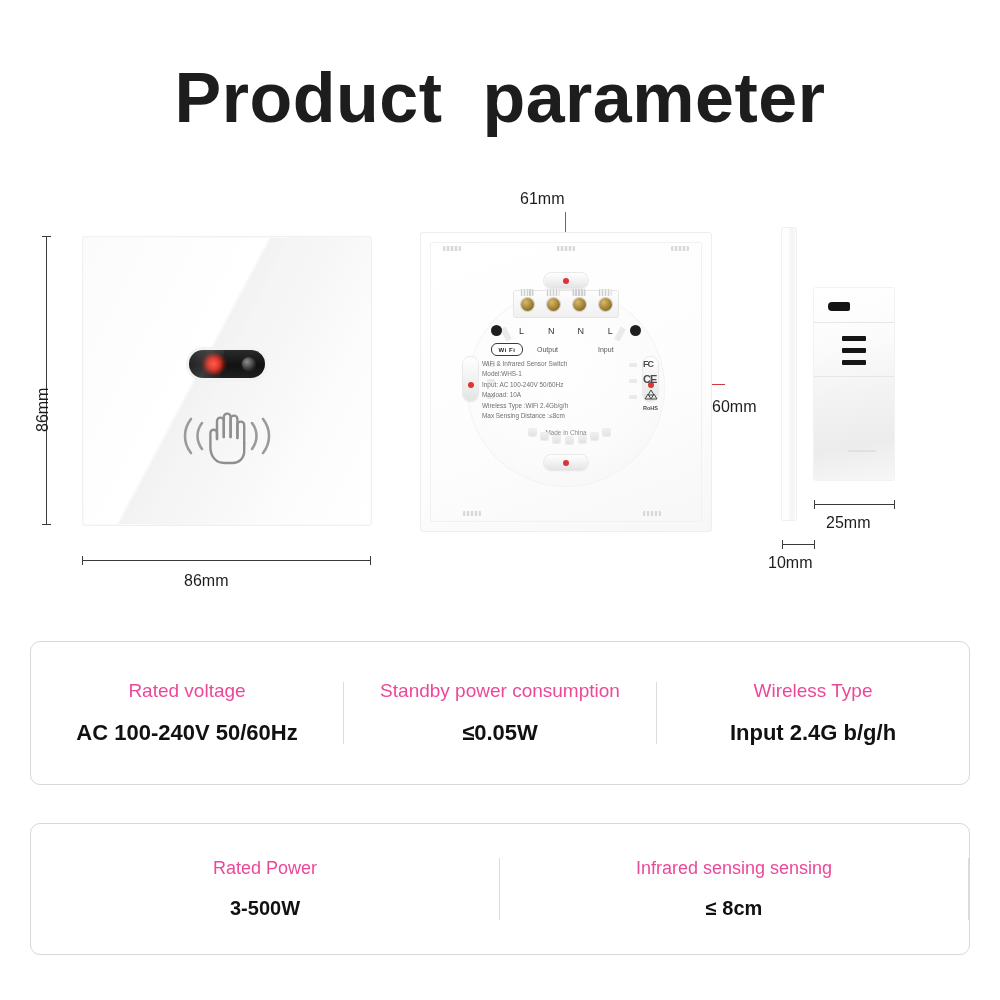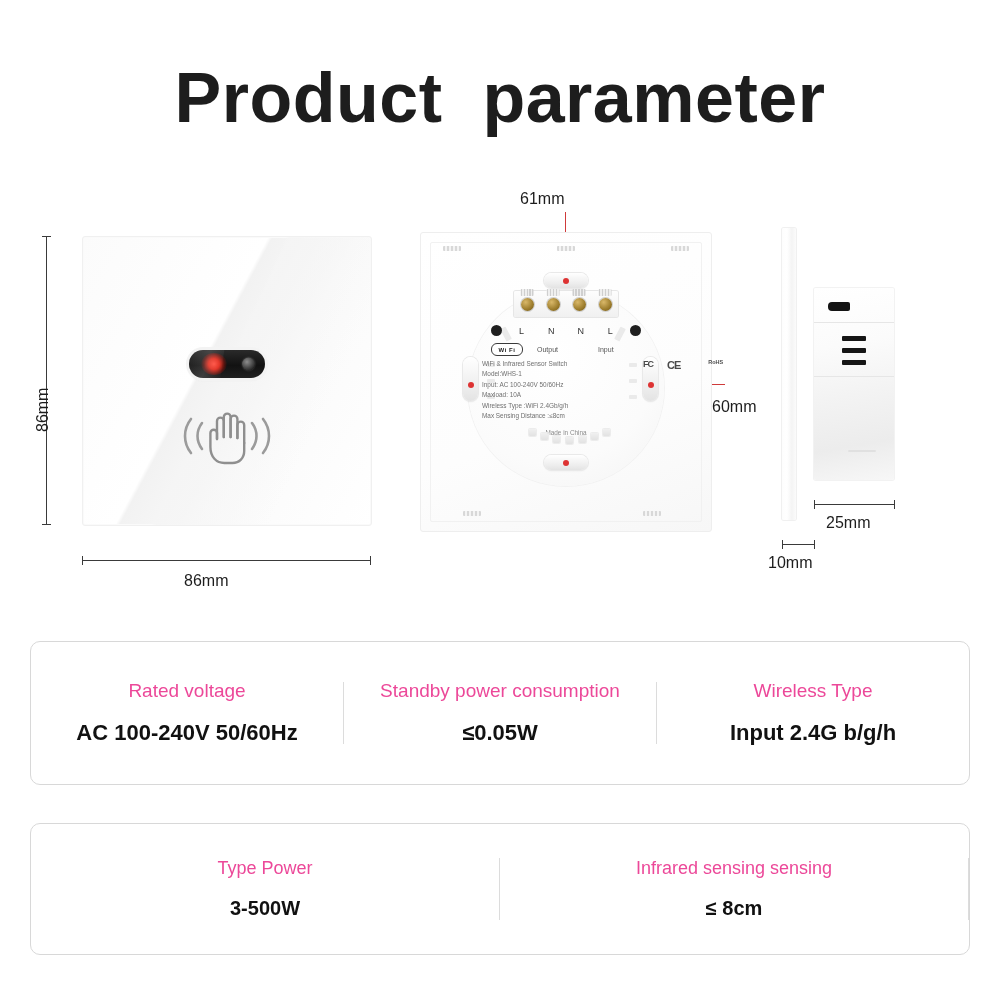--- a/index.html
+++ b/index.html
@@ -142,21 +142,21 @@
     position:absolute;left:50%;top:126px;transform:translateX(-50%);
     width:168px;font-size:6.4px;line-height:1.62;color:#6f6f6f;
     white-space:pre-line;
   }
   .back-made{
     position:absolute;left:50%;top:196px;transform:translateX(-50%);
     font-size:6.4px;color:#8a8a8a;
   }
   .cert-col{
     position:absolute;right:34px;top:126px;width:34px;
-    display:flex;flex-direction:row;align-items:flex-start;gap:14px;
+    display:flex;flex-direction:column;align-items:flex-start;gap:4px;
     color:#4a4a4a;
   }
   .cert-fc{font-size:9px;font-weight:bold;letter-spacing:-1px;}
   .cert-ce{font-size:11px;font-weight:bold;letter-spacing:-1px;}
   .cert-rohs{font-size:5.5px;font-weight:bold;}
   .vent{
     position:absolute;width:7px;height:7px;border-radius:1px;
     background:linear-gradient(180deg,#f0f0f0,#e2e2e2);
     box-shadow:0 0 0 1px #ececec;
   }
@@ -414,21 +414,21 @@
     </div>
     <div class="divider"></div>
     <div class="spec-cell">
       <div class="spec-label">Wireless Type</div>
       <div class="spec-value">Input 2.4G b/g/h</div>
     </div>
   </div>
 
   <div class="spec-card" id="spec-card-2">
     <div class="spec-cell">
-      <div class="spec-label">Type Power</div>
+      <div class="spec-label">Rated Power</div>
       <div class="spec-value">3-500W</div>
     </div>
     <div class="divider"></div>
     <div class="spec-cell">
       <div class="spec-label">Infrared sensing sensing</div>
       <div class="spec-value">≤ 8cm</div>
     </div>
     <div class="divider"></div>
   </div>
 

